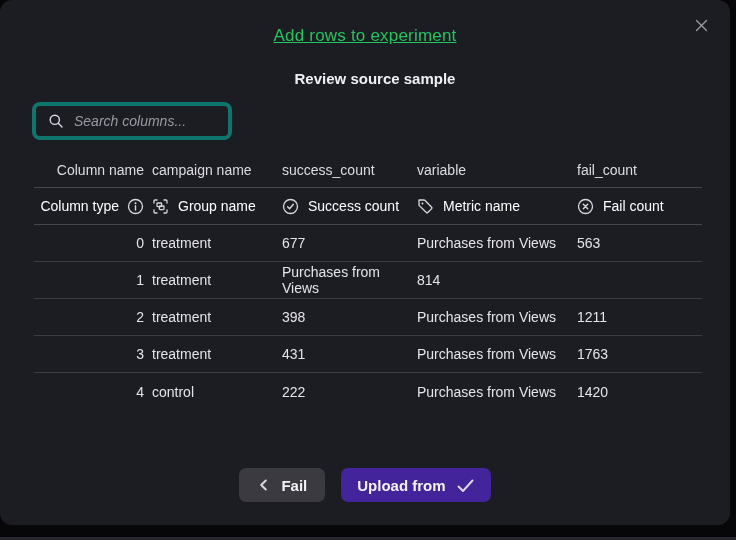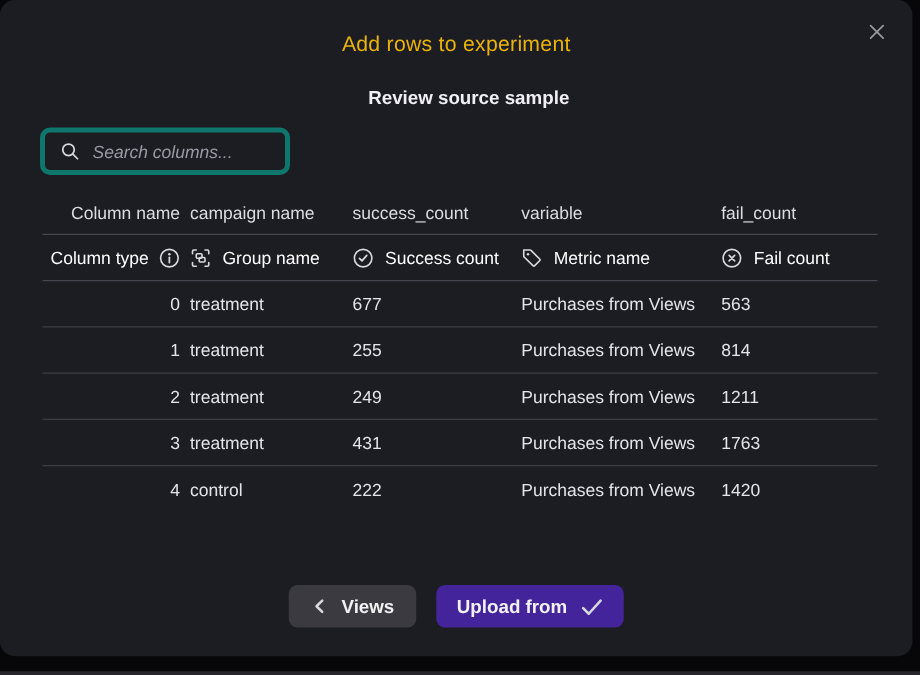--- a/index.html
+++ b/index.html
@@ -21,22 +21,23 @@
   }
   .close-btn {
     position:absolute; top:14, right:18px;
     top:14px; right:18px;
     width:22px; height:22px;
     display:flex; align-items:center; justify-content:center;
     color:#9a9aa4; cursor:pointer;
   }
   .modal-title {
     position:absolute; top:26px; left:0; width:100%;
-    text-align:center; font-size:17px; font-weight:400; color:#eab308;
+    text-align:center; font-size:17px; font-weight:400; color:#22c55e;
     letter-spacing:.2px;
+    text-decoration:underline;
   }
   .modal-subtitle {
     position:absolute; top:70px; left:0; width:100%;
     text-align:center; font-size:15px; font-weight:700; color:#f0f0f4;padding-left:20px;
   }
   .search-box {
     position:absolute; left:32px; top:102px;
     width:200px; height:38px;
     border:4px solid #0f766e; border-radius:8px;
     display:flex; align-items:center; gap:10px;
@@ -174,28 +175,27 @@
     <div class="trow data-row">
       <div class="cell-r">0</div>
       <div>treatment</div>
       <div>677</div>
       <div>Purchases from Views</div>
       <div>563</div>
     </div>
     <div class="trow data-row">
       <div class="cell-r">1</div>
       <div>treatment</div>
-      <div>255</div>
       <div>Purchases from Views</div>
       <div>814</div>
     </div>
     <div class="trow data-row">
       <div class="cell-r">2</div>
       <div>treatment</div>
-      <div>249</div>
+      <div>398</div>
       <div>Purchases from Views</div>
       <div>1211</div>
     </div>
     <div class="trow data-row">
       <div class="cell-r">3</div>
       <div>treatment</div>
       <div>431</div>
       <div>Purchases from Views</div>
       <div>1763</div>
     </div>
@@ -209,21 +209,21 @@
 
   </div>
 
   <div class="footer">
     <button class="btn btn-back">
       <span class="icon">
         <svg width="14" height="14" viewBox="0 0 14 14" fill="none">
             <path d="M8.8 2.5 L4.2 7 L8.8 11.5" stroke="currentColor" stroke-width="2" stroke-linecap="round" stroke-linejoin="round"></path>
           </svg>
       </span>
-      <span>Views</span>
+      <span>Fail</span>
     </button>
     <button class="btn btn-upload">
       <span>Upload from</span>
       <span class="icon">
         <svg width="19" height="15" viewBox="0 0 19 15" fill="none">
             <path d="M2.5 8.5 L7 13 L16.5 2.5" stroke="currentColor" stroke-width="2" stroke-linecap="round" stroke-linejoin="round"></path>
           </svg>
       </span>
     </button>
   </div>

